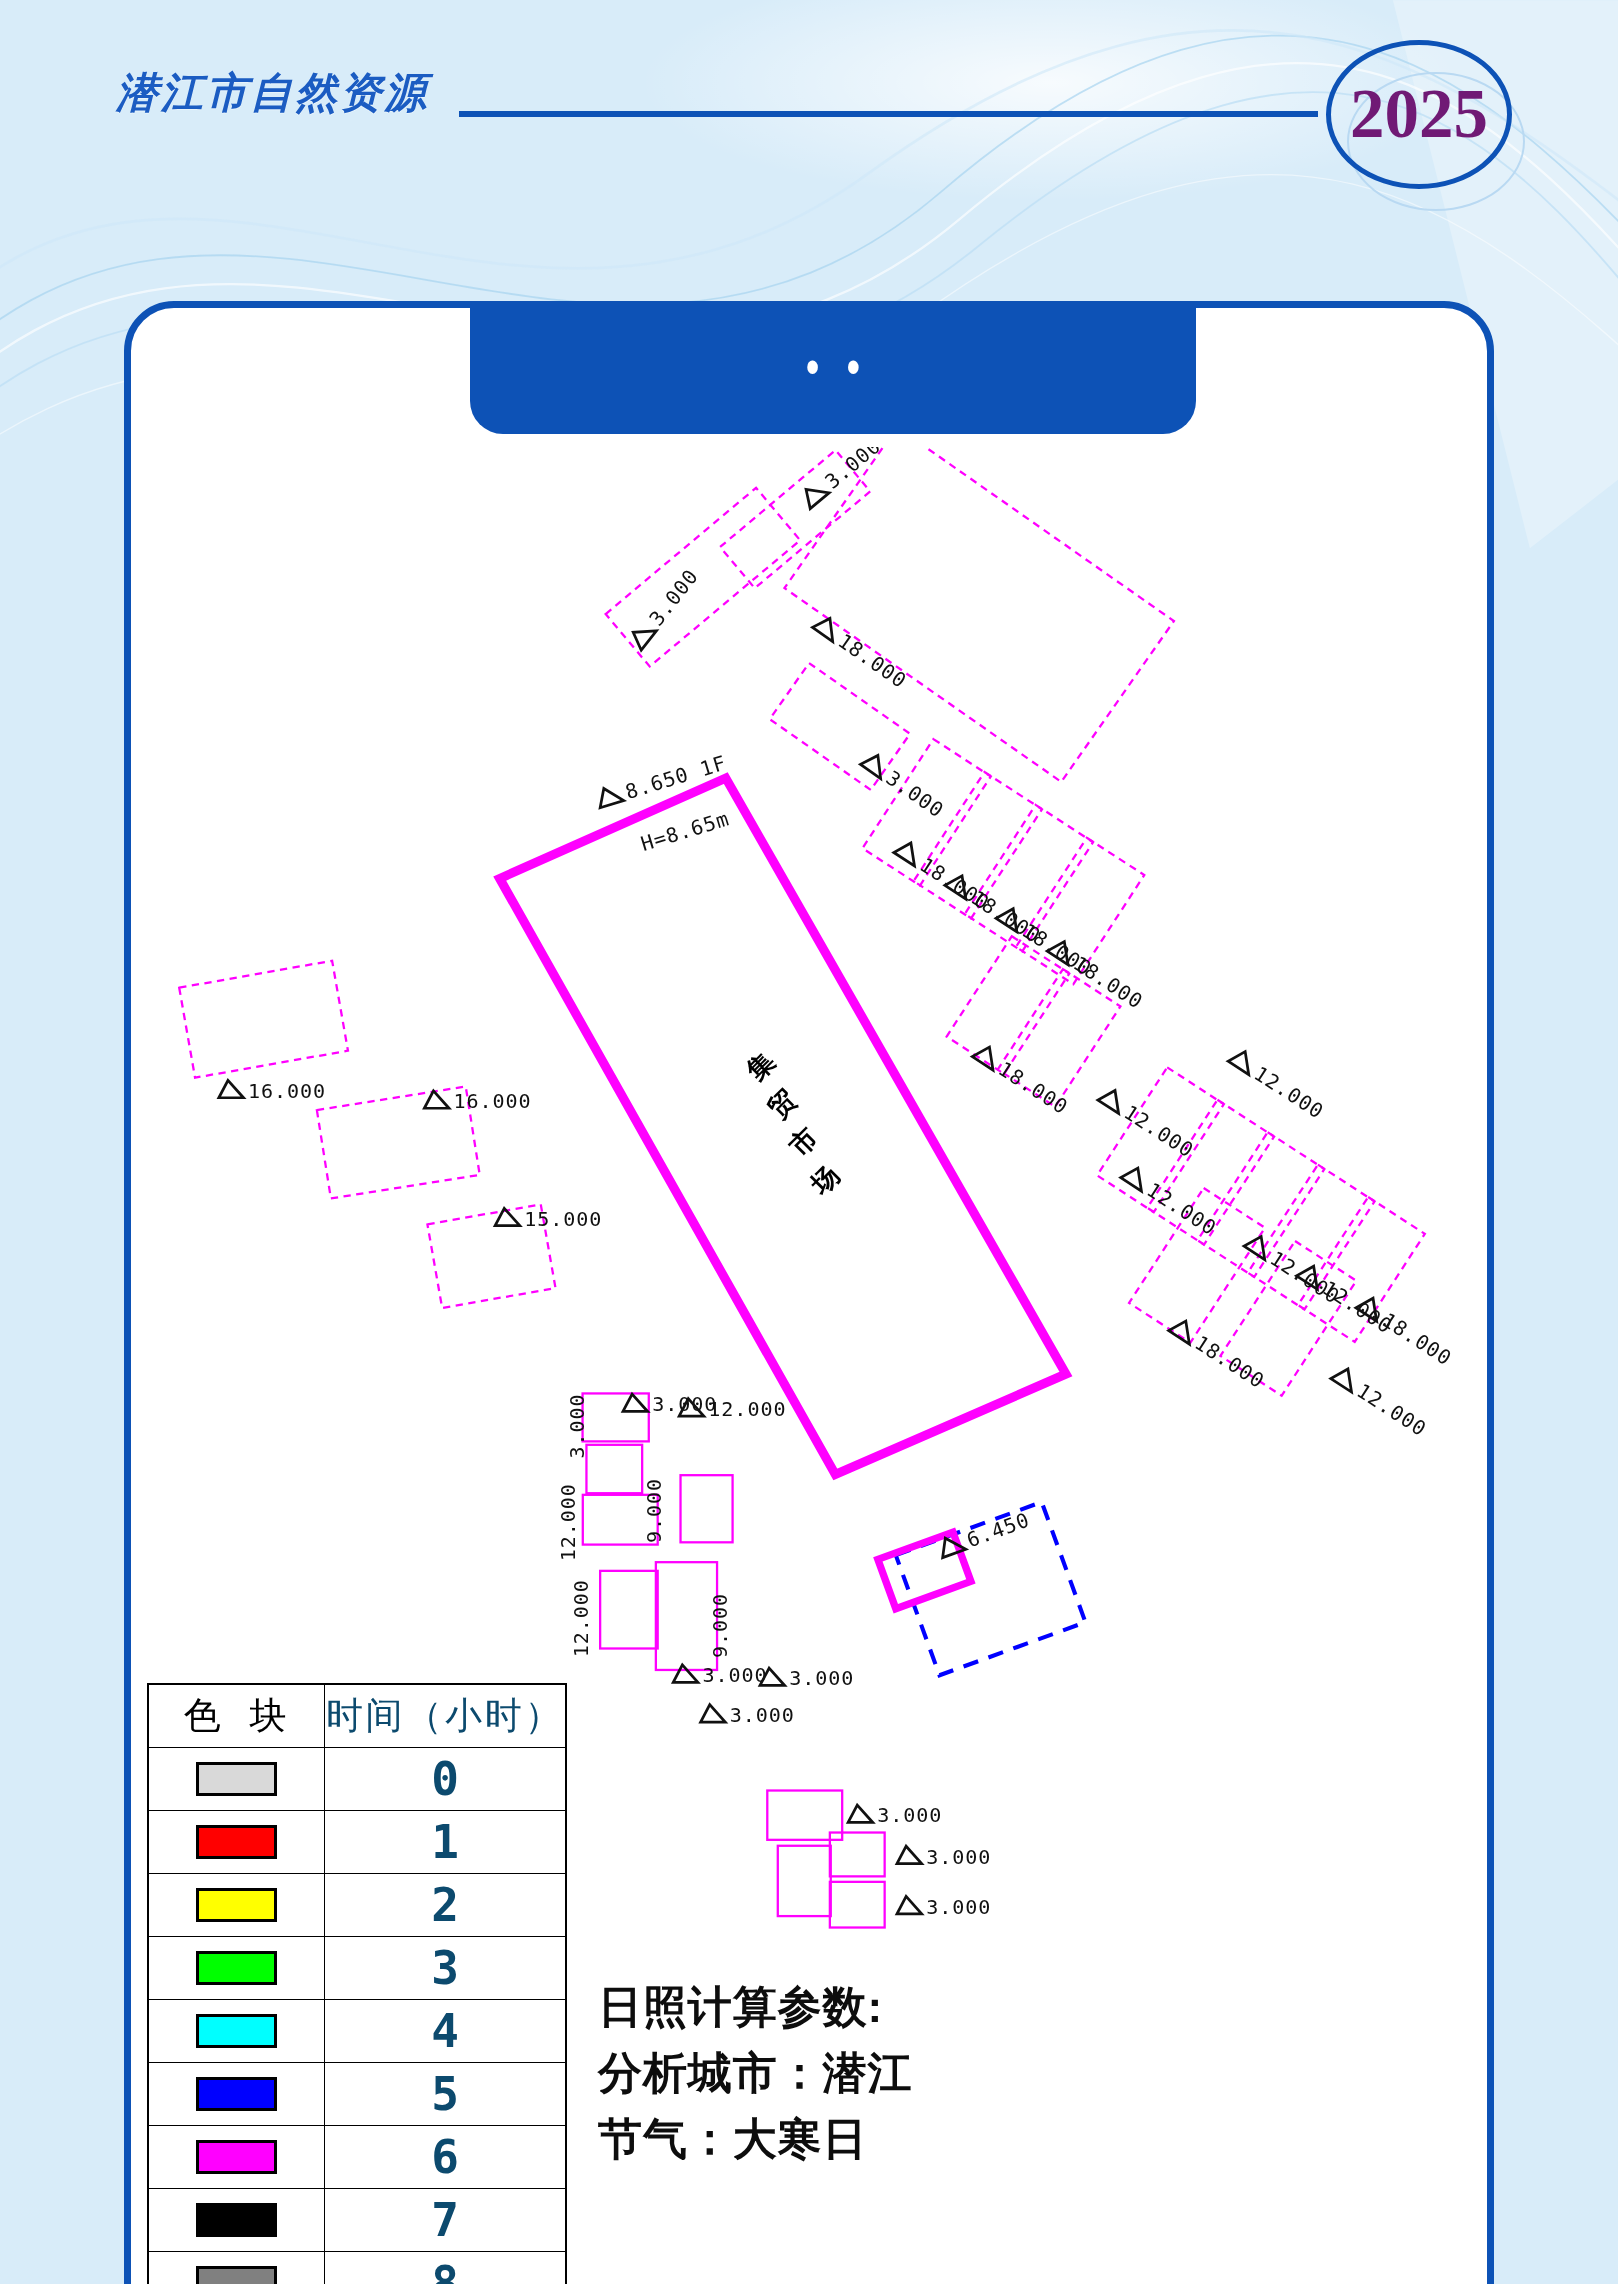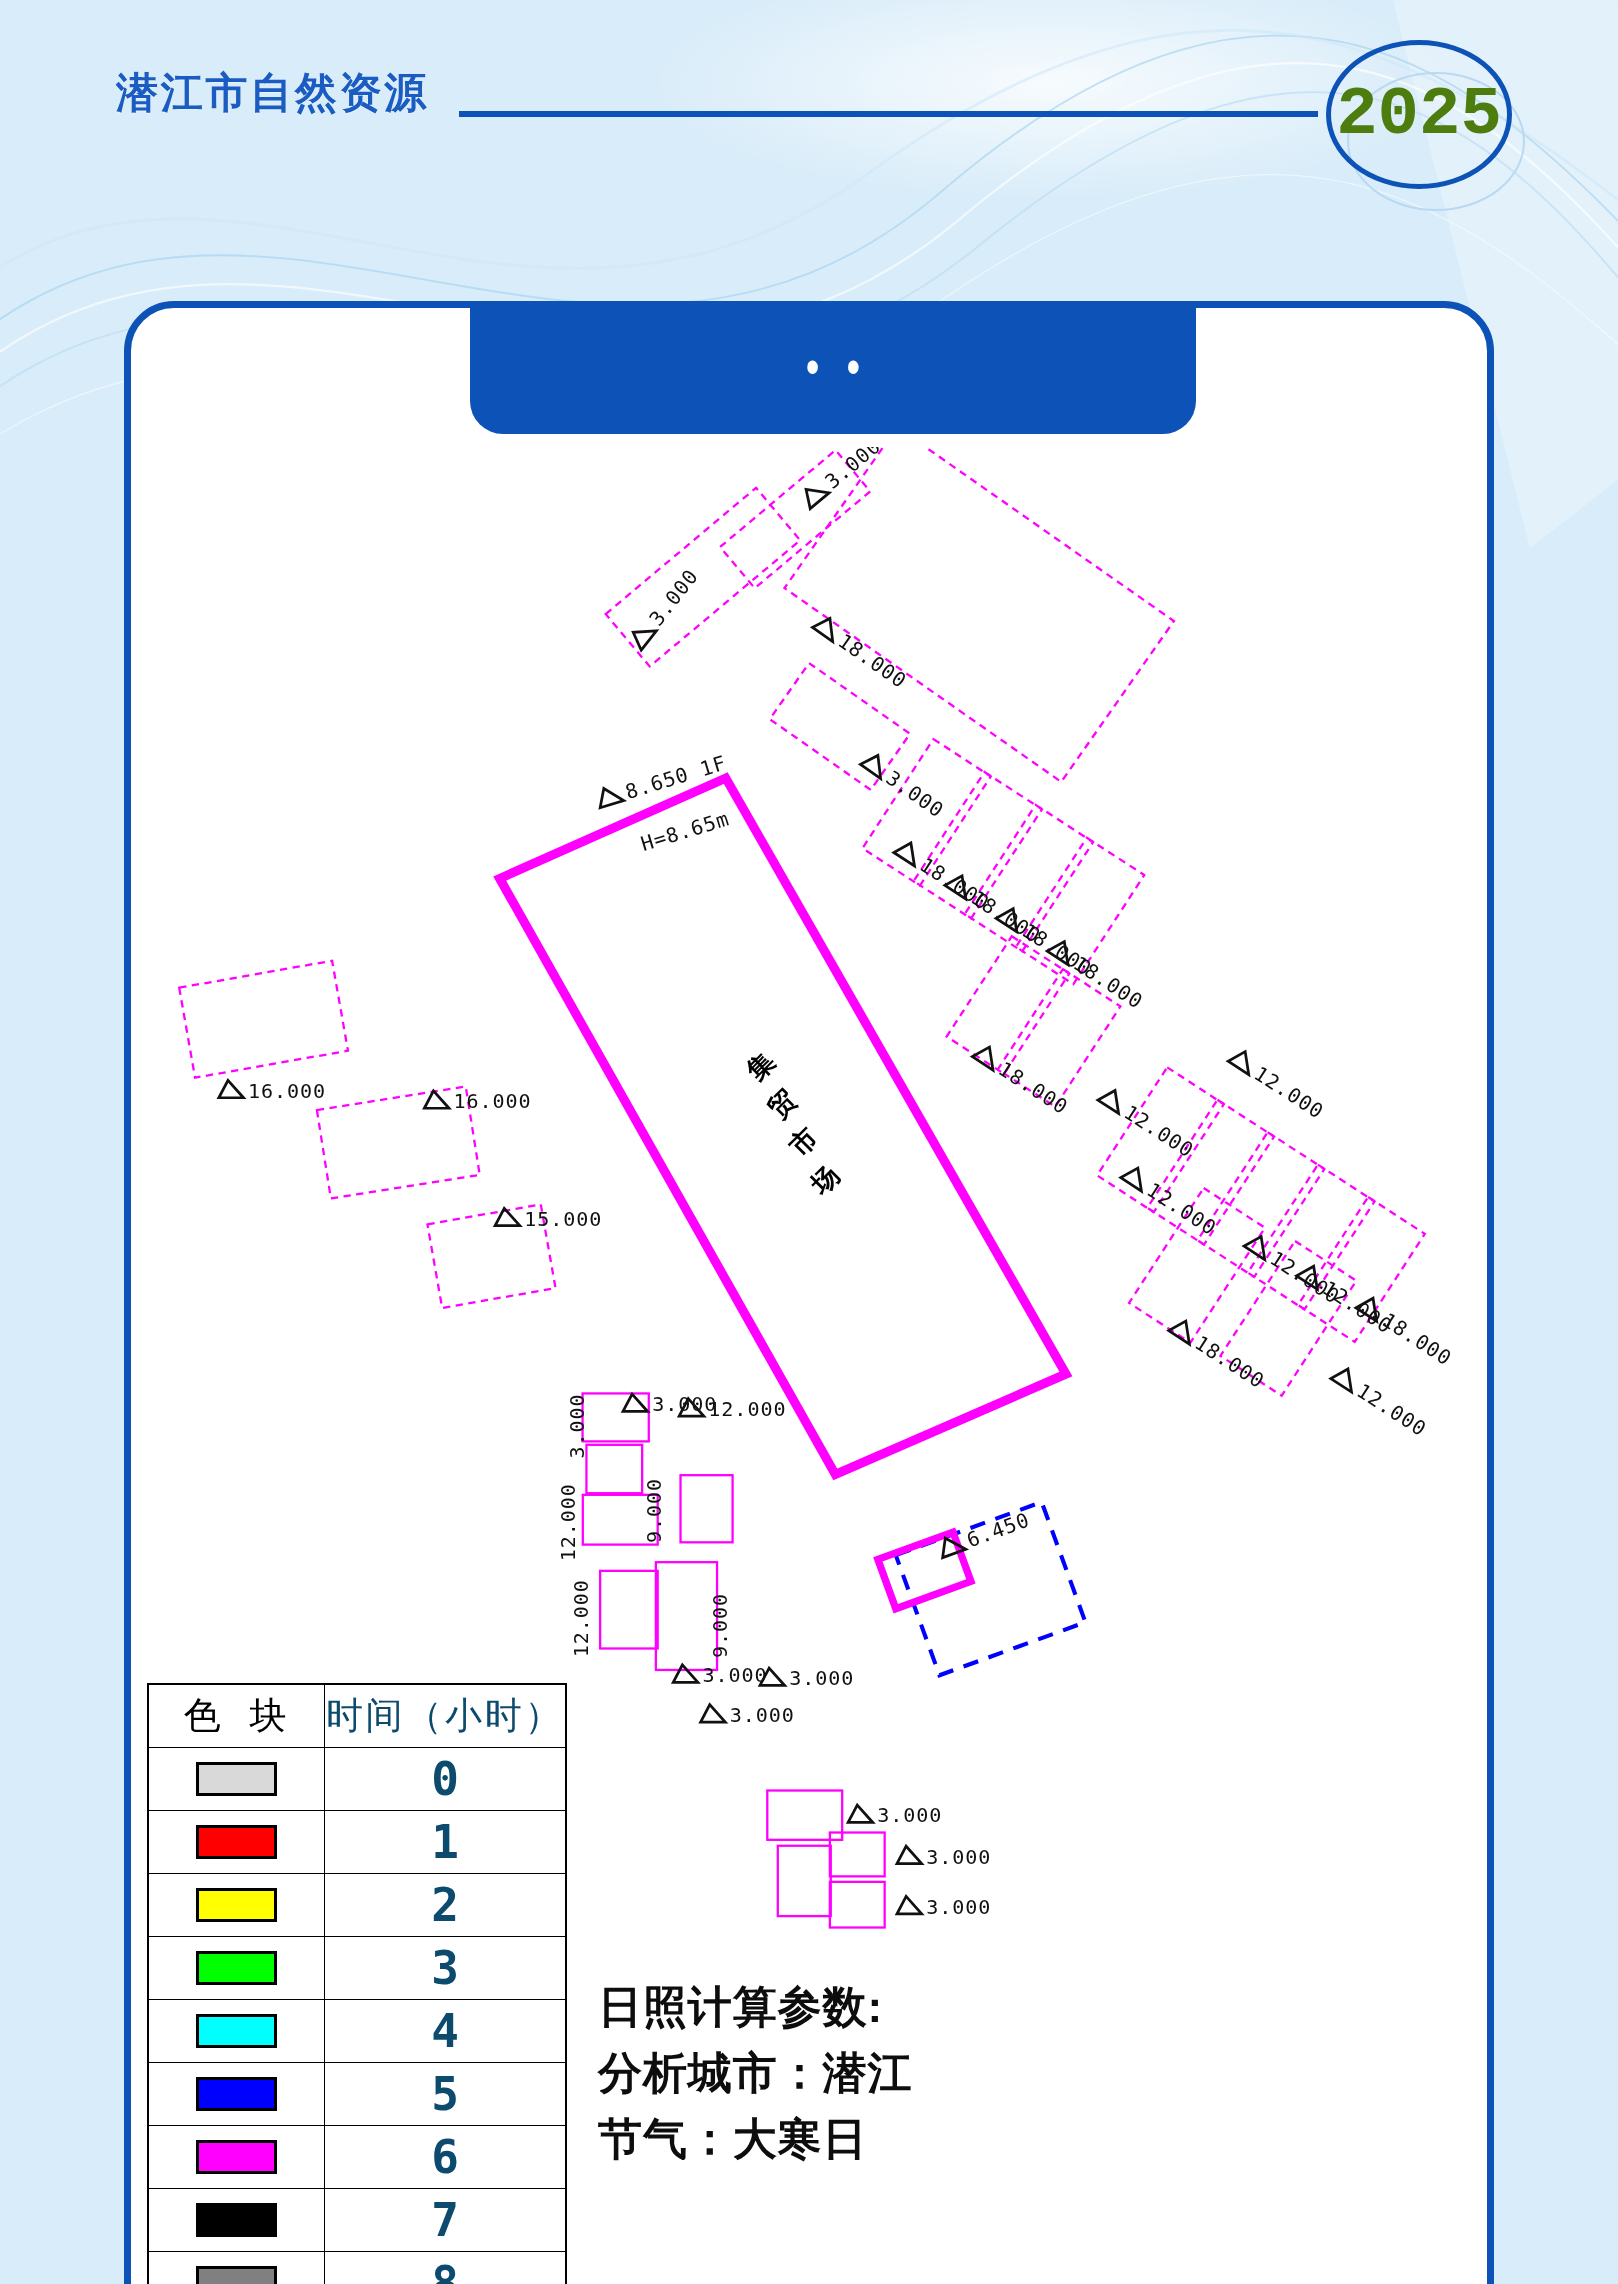--- a/index.html
+++ b/index.html
@@ -8,34 +8,34 @@
     font-family:"Liberation Sans","DejaVu Sans",sans-serif;
     background:linear-gradient(155deg,#eef7fd 0%,#dcedf9 30%,#cfe7f7 62%,#dcevf8 80%,#e6f3fb 100%);
     background-color:#d8ecf9;
   }
   .abs{position:absolute;}
   
   svg.topdecor{left:0;top:0;z-index:0;position:absolute;}
   
   .org-name{
     left:116px;top:58px;z-index:4;
-    color:#1b5cc2;font-weight:bold;
+    color:#1b5cc2;font-weight:bold;font-style:italic;
     font-size:42px;line-height:69px;letter-spacing:2.7px;
     text-shadow:0 0.9px 0 rgba(255,255,255,.4);
   }
   .header-line{left:459px;top:111px;width:859px;height:6px;background:#0d52b6;z-index:4;}
   .badge-back{
     left:1347px;top:72px;width:174px;height:135px;border:2.7px solid #b9d9f2;
     border-radius:50%;z-index:3;
   }
   .badge{
     left:1326px;top:40px;width:176px;height:139px;border:5px solid #0d52b6;border-radius:50%;
     display:flex;align-items:center;justify-content:center;z-index:4;background:transparent;
   }
-  .badge span{font-family:Liberation Mono, monospace;font-weight:bold;font-size:69px;color:#4d7c0f;}
+  .badge span{font-family:Liberation Serif, serif;font-weight:bold;font-size:69px;color:#701a75;}
   
   .card{
     left:124px;top:301px;width:1370px;height:2282px;background:#ffffff;
     border:7.3px solid #0d52b6;border-radius:50px;z-index:2;box-sizing:border-box;
   }
   .banner{
     position:absolute;left:339px;top:-7.3px;width:726px;height:133px;background:#0d52b6;
     border-radius:0 0 33px 33px;display:flex;align-items:center;justify-content:center;gap:27px;z-index:5;
   }
   .banner .ttl{color:#fff;font-size:77px;font-weight:bold;letter-spacing:12px;}

